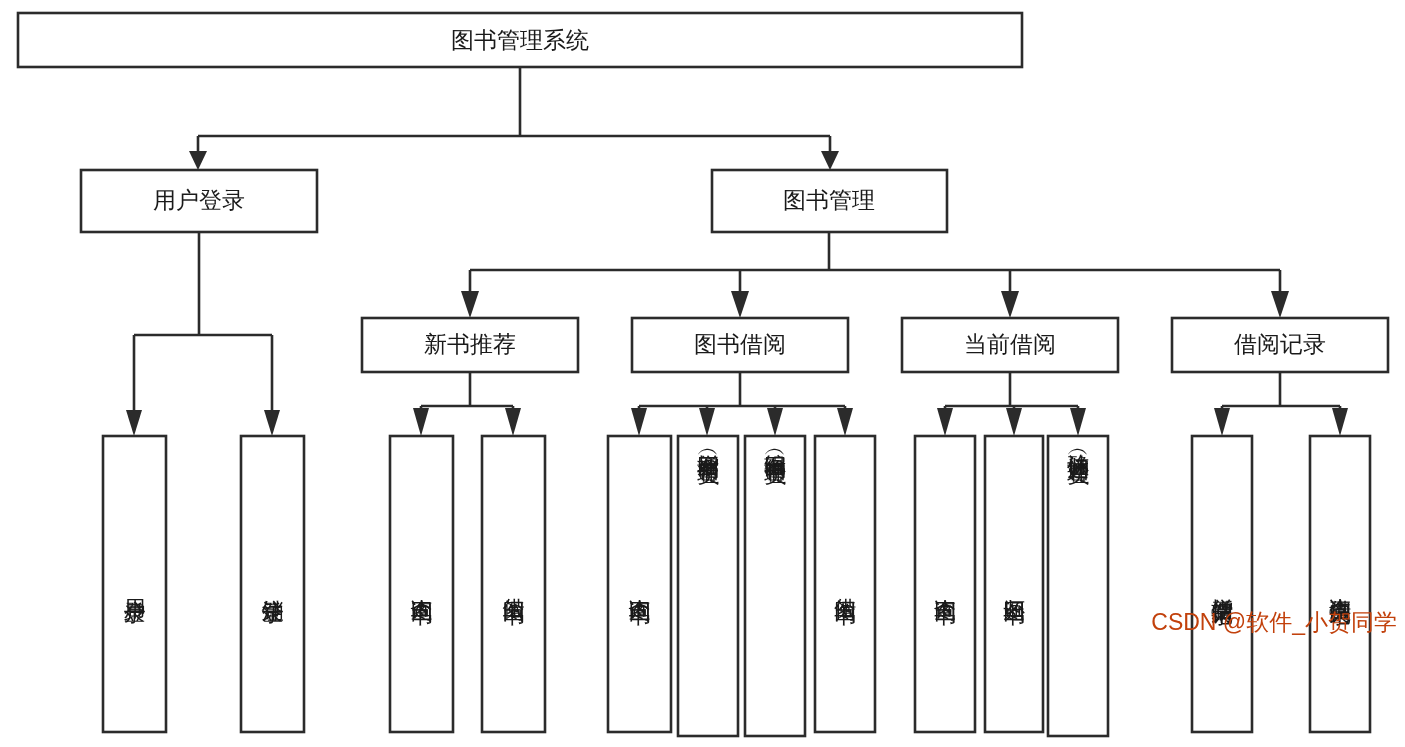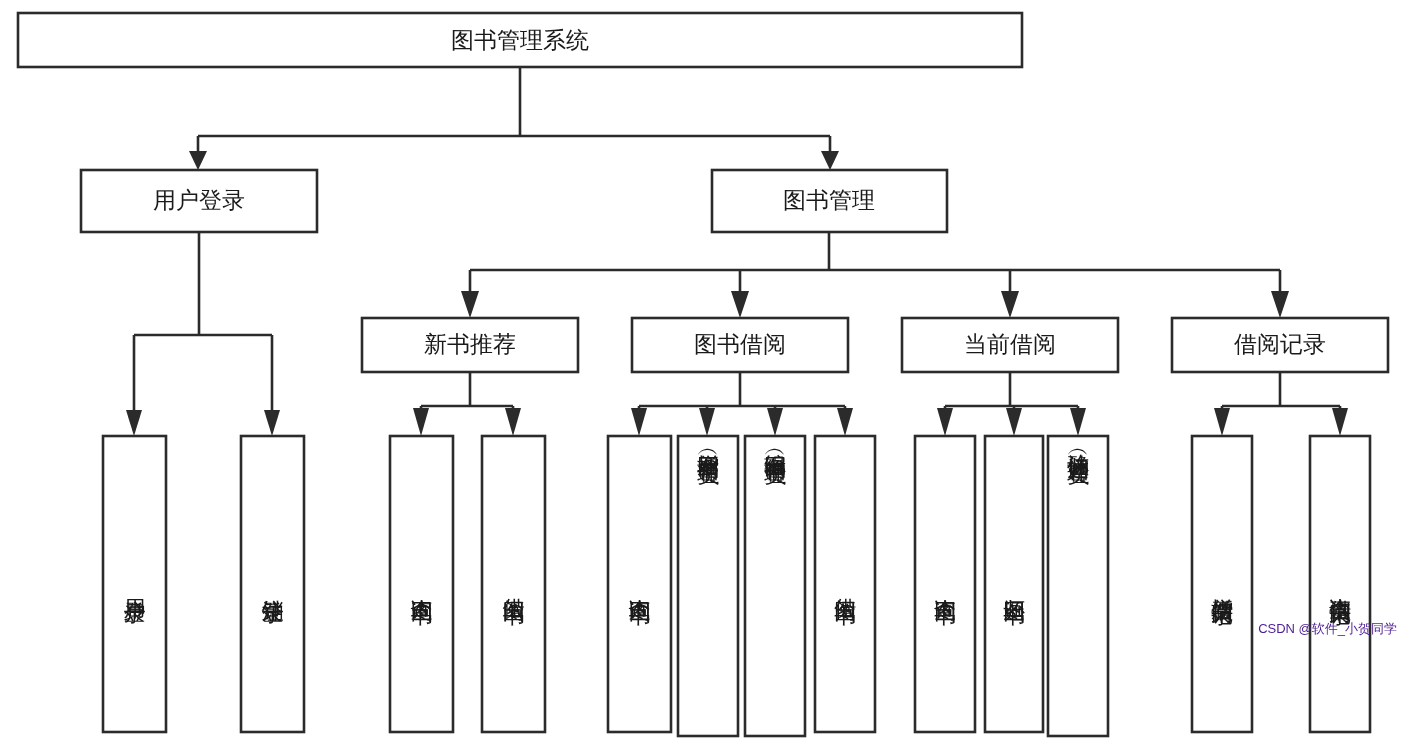--- a/index.html
+++ b/index.html
@@ -65,22 +65,22 @@
     color: #1a1a1a;
     letter-spacing: 1.5px;
     white-space: nowrap;
     text-align: center;
   }
   .watermark {
     position: absolute;
     right: 8px;
     bottom: 4px;
     font-family: "Liberation Sans", "DejaVu Sans", sans-serif;
-    font-size: 13px;
-    color: #4c1d95;
+    font-size: 23px;
+    color: #c2410c;
     white-space: nowrap;
     user-select: none;
   }
 </style>
 </head>
 <body>
 
 <div id="diagram-root">
 
   <svg class="diagram-canvas" viewBox="0 0 1405 747">

